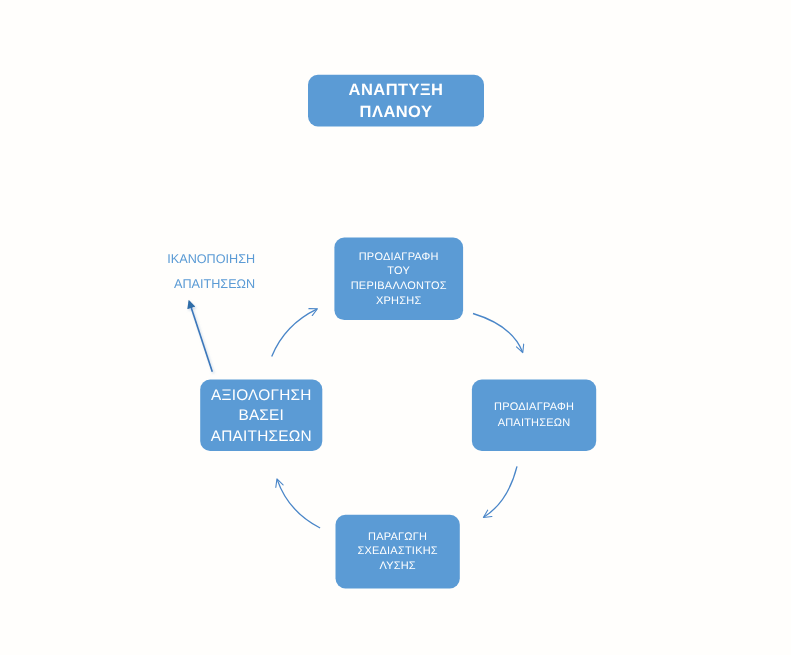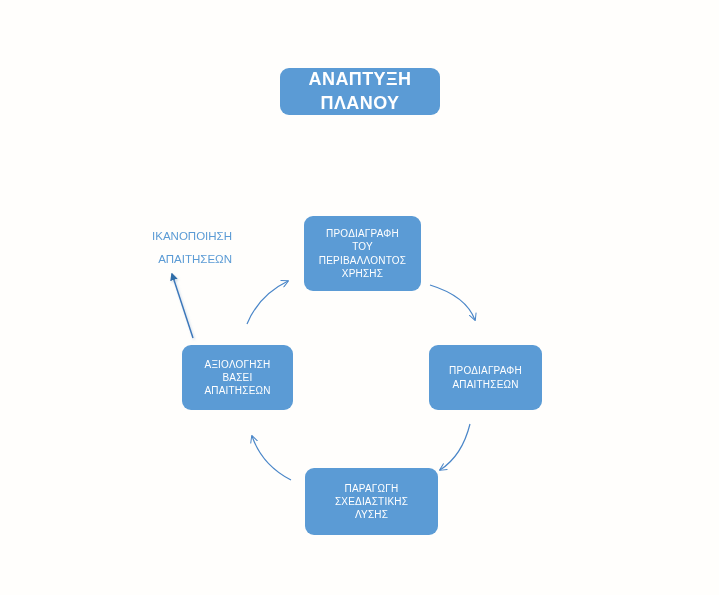--- a/index.html
+++ b/index.html
@@ -36,21 +36,21 @@
     display: block;
     white-space: pre-line;
   }
 
   
   #node-plan {
     left: 280px;
     top: 68px;
     width: 160px;
     height: 47px;
-    font-size: 18px;
+    font-size: 15px;
     font-weight: bold;
   }
   #node-plan .node-label { letter-spacing: 0.4px; }
 
   #node-env {
     left: 304px;
     top: 216px;
     width: 117px;
     height: 75px;
     font-size: 10px;
@@ -60,31 +60,31 @@
     left: 429px;
     top: 345px;
     width: 113px;
     height: 65px;
     font-size: 10px;
   }
 
   #node-design {
     left: 305px;
     top: 468px;
-    width: 133px;
+    width: 113px;
     height: 67px;
     font-size: 10px;
   }
 
   #node-eval {
     left: 182px;
     top: 345px;
     width: 111px;
     height: 65px;
-    font-size: 10px;
+    font-size: 14px;
   }
 
   #label-satisfaction {
     position: absolute;
     left: 112px;
     top: 225px;
     width: 120px;
     color: #5b9bd5;
     font-size: 11.5px;
     line-height: 2.0;

